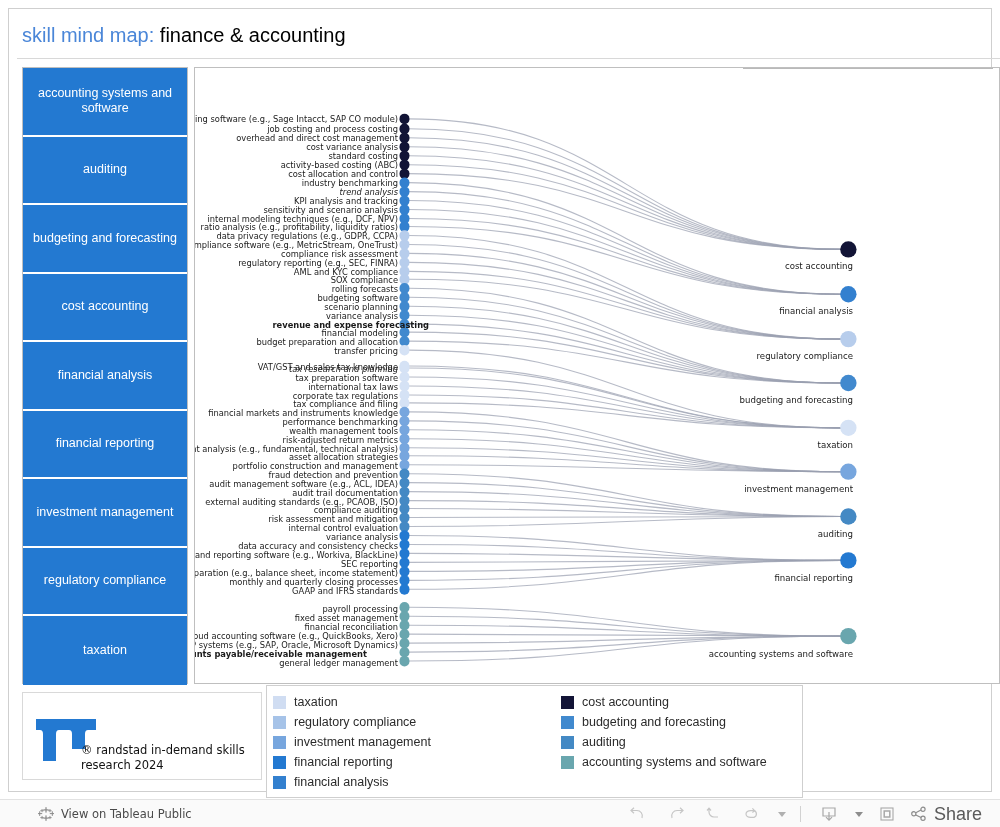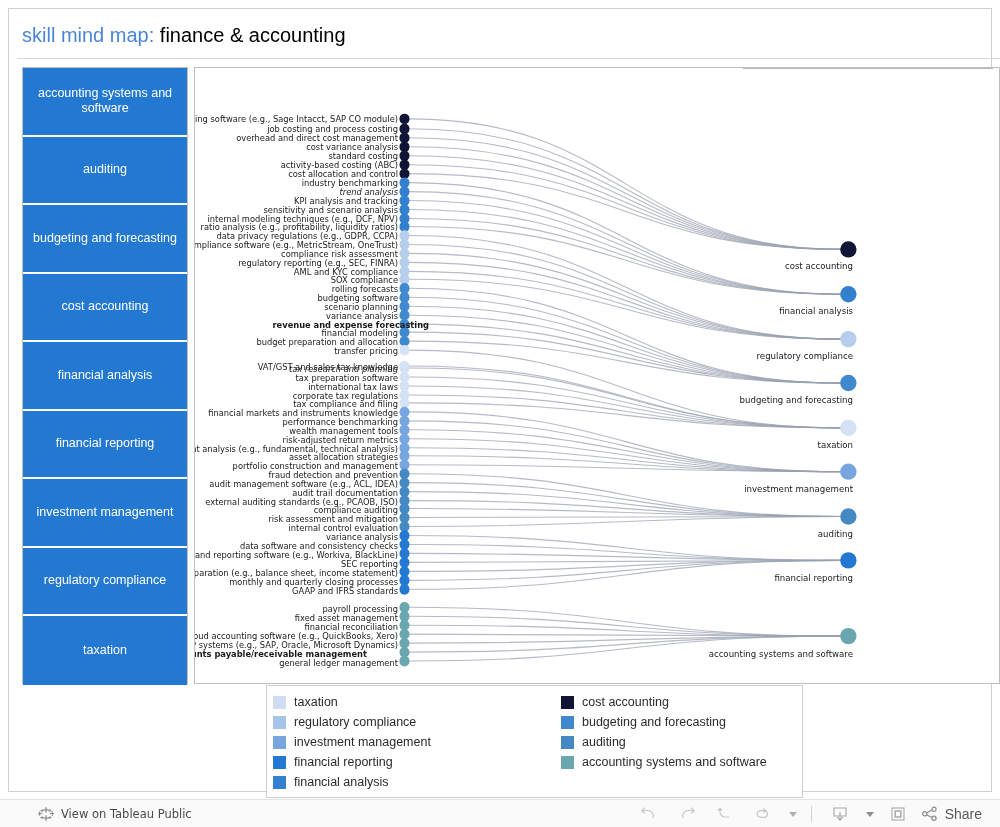--- a/index.html
+++ b/index.html
@@ -78,21 +78,21 @@
     position:absolute;left:0;top:799px;width:1000px;height:28px;
     background:#fafafa;border-top:1px solid #e2e2e2;box-sizing:border-box;
   }
   .tb-left{position:absolute;left:38px;top:6px;display:flex;align-items:center;cursor:pointer;}
   .tb-left .tbl-txt{font-size:11.5px;color:#4a4a4a;margin-left:7px;white-space:nowrap;
     font-family:"DejaVu Sans",sans-serif;}
   .tb-right{position:absolute;right:18px;top:3px;display:flex;align-items:center;gap:0px;}
   .tb-btn{width:38px;height:22px;display:flex;align-items:center;justify-content:center;cursor:pointer;}
   .tb-sep{width:1px;height:16px;background:#d2d2d2;margin:0 9px;}
   .tb-share{display:flex;align-items:center;cursor:pointer;padding-left:4px;}
-  .tb-share .sh-txt{font-size:14px;color:#5a5a5a;margin-left:6px;}
+  .tb-share .sh-txt{font-size:18px;color:#5a5a5a;margin-left:6px;}
   .caret{width:0;height:0;border-left:4px solid transparent;border-right:4px solid transparent;
          border-top:5px solid #b0b0b0;margin-left:3px;}
 </style>
 </head>
 <body>
 
 <div class="viz">
 
   <div class="title">
     <span class="blue">skill mind map:</span>
@@ -123,20 +123,30 @@
       <span>investment management</span>
       </div>
     <div class="cat">
       <span>regulatory compliance</span>
       </div>
     <div class="cat">
       <span>taxation</span>
       </div>
   </div>
 
+  <div class="logobox">
+    <svg class="logo-mark" viewBox="0 0 76 42">
+      <path d="M0 0 H30 V11 H23 Q20 11 20 15 V42 H7 V15 Q7 11 4 11 H0 Z" fill="#2379d1"></path>
+      <path d="M30 0 H60 V11 H52 Q49 11 49 15 V30 H36 V15 Q36 11 33 11 H30 Z" fill="#2379d1"></path>
+    </svg>
+    <div class="logo-text">
+      <div>® randstad in-demand skills</div>
+      <div>research 2024</div>
+    </div>
+  </div>
 
   <div class="chart">
     <div class="chart-top-rule"></div>
     <svg class="canvas" id="mm-canvas" viewBox="0 0 806 617" preserveAspectRatio="none">
         <path d="M214,51 C432.5,51 432.5,182 649,182" fill="none" stroke="#9aa0b0" stroke-width="1.1" stroke-opacity="0.72"></path>
         <path d="M214,61 C432.5,61 432.5,182 649,182" fill="none" stroke="#9aa0b0" stroke-width="1.1" stroke-opacity="0.72"></path>
         <path d="M214,70 C432.5,70 432.5,182 649,182" fill="none" stroke="#9aa0b0" stroke-width="1.1" stroke-opacity="0.72"></path>
         <path d="M214,79 C432.5,79 432.5,182 649,182" fill="none" stroke="#9aa0b0" stroke-width="1.1" stroke-opacity="0.72"></path>
         <path d="M214,88 C432.5,88 432.5,182 649,182" fill="none" stroke="#9aa0b0" stroke-width="1.1" stroke-opacity="0.72"></path>
         <path d="M214,97 C432.5,97 432.5,182 649,182" fill="none" stroke="#9aa0b0" stroke-width="1.1" stroke-opacity="0.72"></path>
@@ -308,21 +318,21 @@
         <div class="lbl-left" style="right: 601px; top: 389px;">asset allocation strategies</div>
         <div class="lbl-left" style="right: 601px; top: 398px;">portfolio construction and management</div>
         <div class="lbl-left" style="right: 601px; top: 407px;">fraud detection and prevention</div>
         <div class="lbl-left" style="right: 601px; top: 416px;">audit management software (e.g., ACL, IDEA)</div>
         <div class="lbl-left" style="right: 601px; top: 425px;">audit trail documentation</div>
         <div class="lbl-left" style="right: 601px; top: 434px;">external auditing standards (e.g., PCAOB, ISO)</div>
         <div class="lbl-left" style="right: 601px; top: 442px;">compliance auditing</div>
         <div class="lbl-left" style="right: 601px; top: 451px;">risk assessment and mitigation</div>
         <div class="lbl-left" style="right: 601px; top: 460px;">internal control evaluation</div>
         <div class="lbl-left" style="right: 601px; top: 469px;">variance analysis</div>
-        <div class="lbl-left" style="right: 601px; top: 478px;">data software and consistency checks</div>
+        <div class="lbl-left" style="right: 601px; top: 478px;">data accuracy and consistency checks</div>
         <div class="lbl-left" style="right: 601px; top: 487px;">consolidation and reporting software (e.g., Workiva, BlackLine)</div>
         <div class="lbl-left" style="right: 601px; top: 496px;">SEC reporting</div>
         <div class="lbl-left" style="right: 601px; top: 505px;">financial statement preparation (e.g., balance sheet, income statement)</div>
         <div class="lbl-left" style="right: 601px; top: 514px;">monthly and quarterly closing processes</div>
         <div class="lbl-left" style="right: 601px; top: 523px;">GAAP and IFRS standards</div>
         <div class="lbl-left" style="right: 601px; top: 541px;">payroll processing</div>
         <div class="lbl-left" style="right: 601px; top: 550px;">fixed asset management</div>
         <div class="lbl-left" style="right: 601px; top: 559px;">financial reconciliation</div>
         <div class="lbl-left" style="right: 601px; top: 568px;">cloud accounting software (e.g., QuickBooks, Xero)</div>
         <div class="lbl-left" style="right: 601px; top: 577px;">ERP systems (e.g., SAP, Oracle, Microsoft Dynamics)</div>

